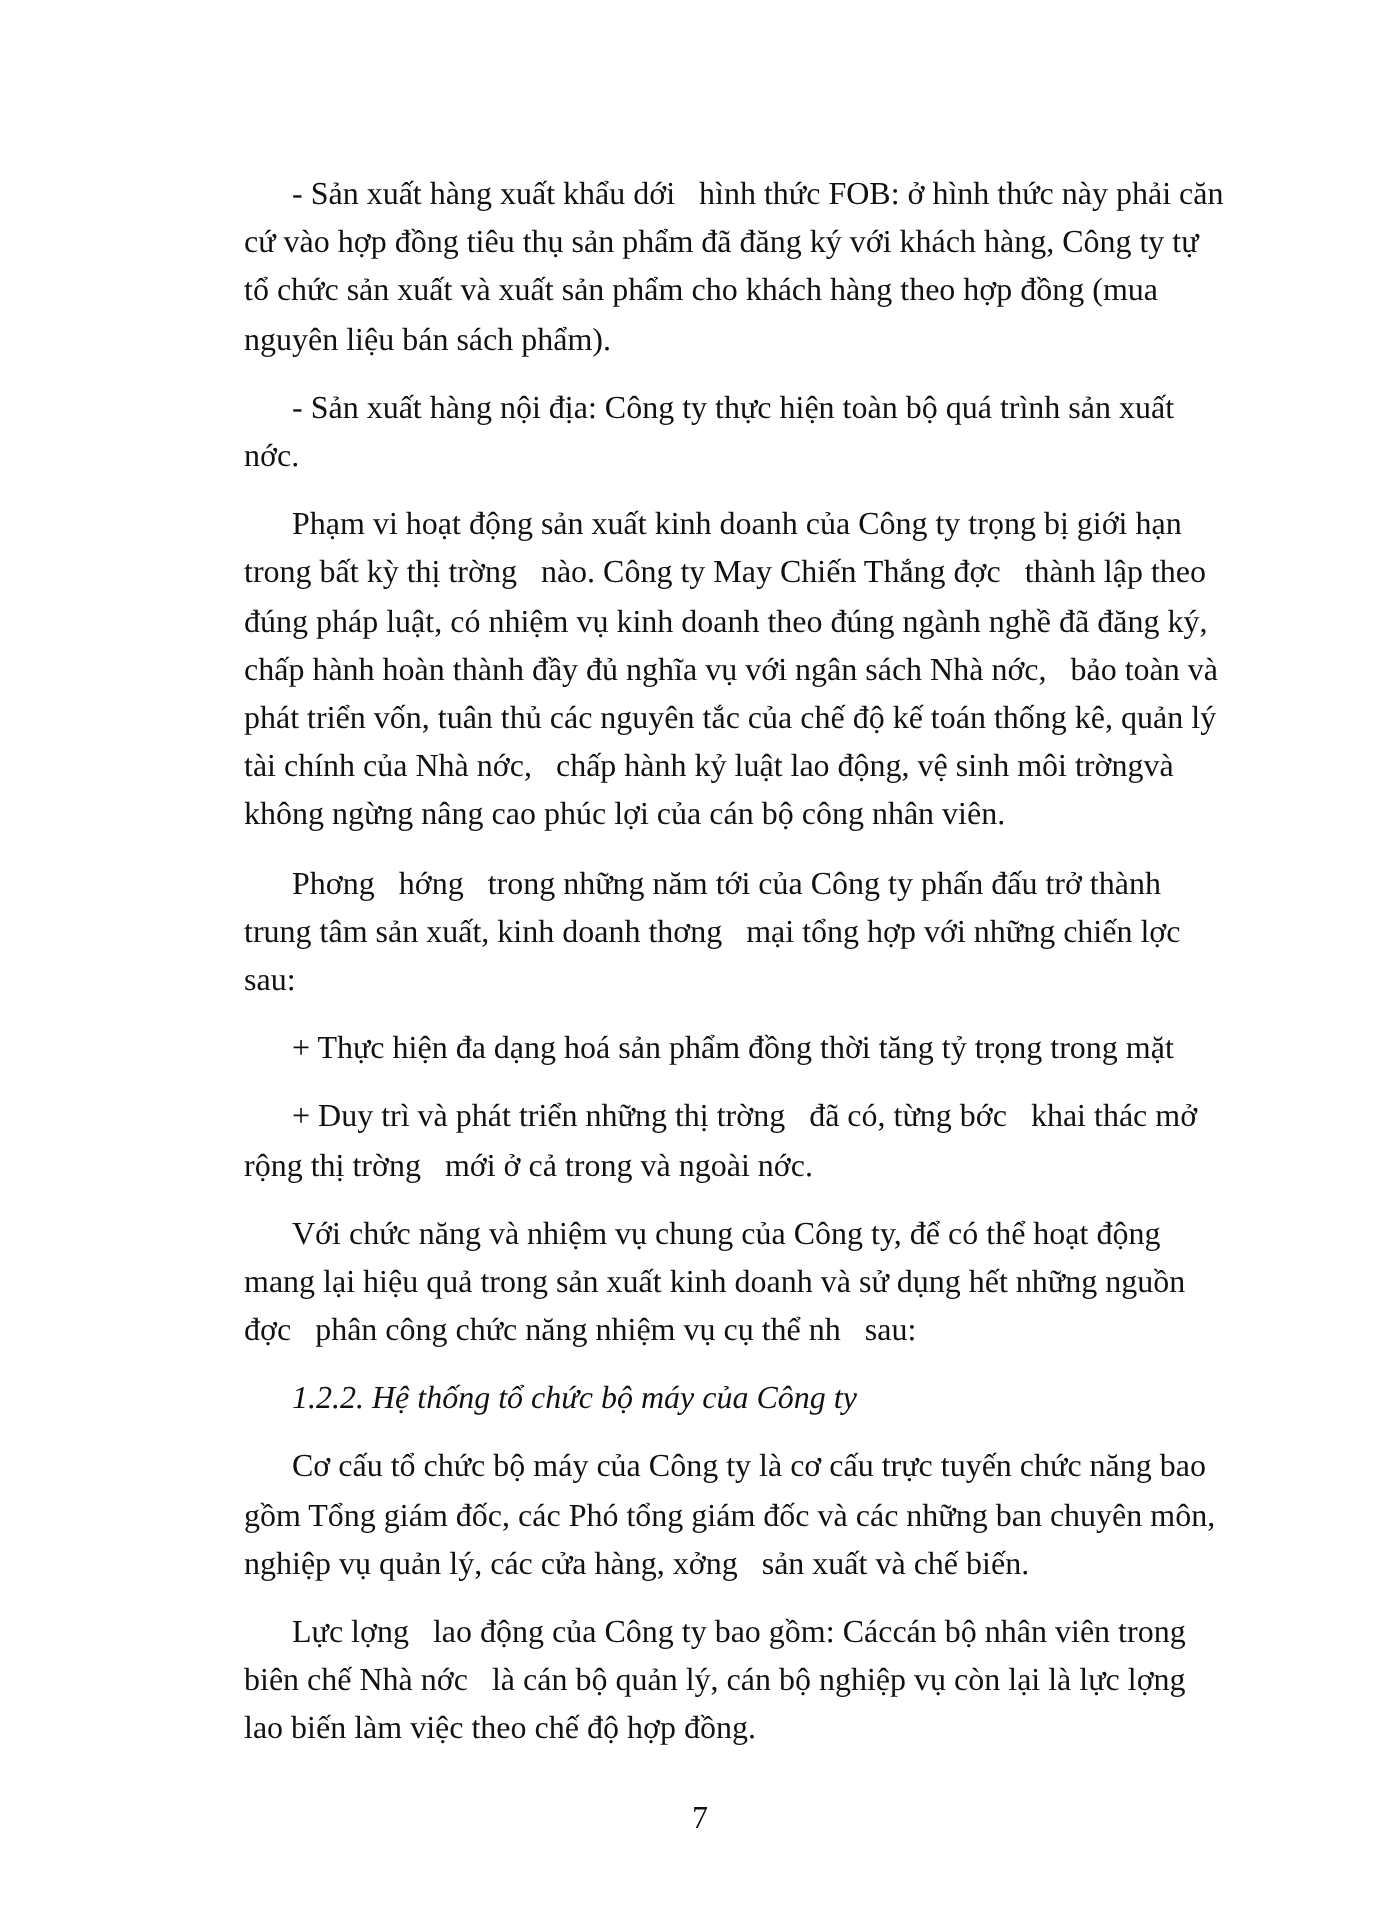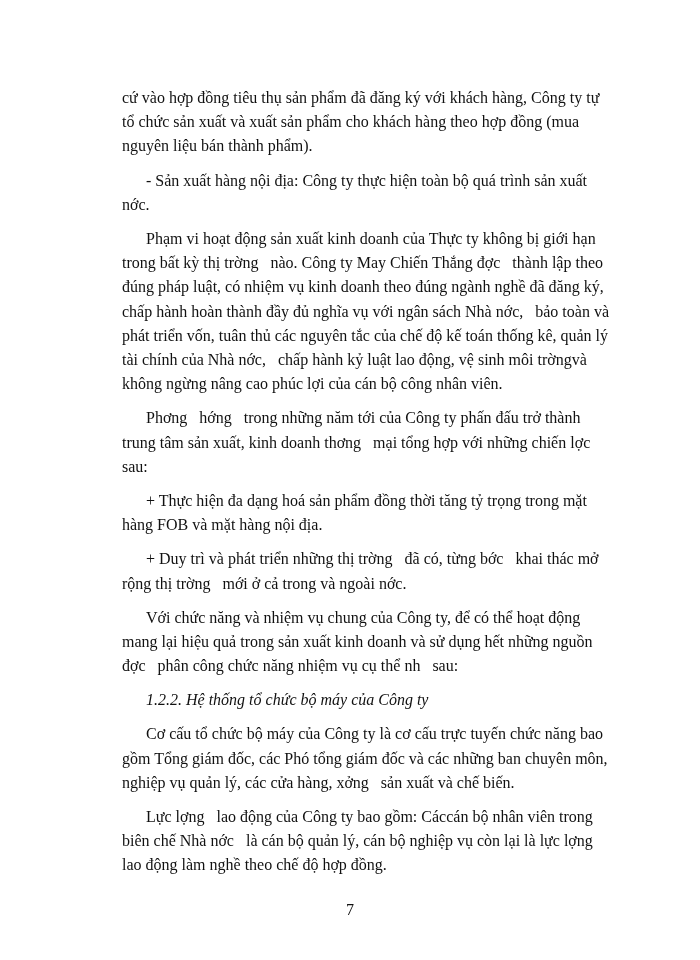--- a/index.html
+++ b/index.html
@@ -54,49 +54,49 @@
       font-size: 16px;
       line-height: 20px;
     }
   </style>
 </head>
 <body>
 
 <div class="page">
 
   <p class="para">
+    <span class="ln first">- Sản xuất hàng xuất khẩu dới   hình thức FOB: ở hình thức này phải căn</span>
     <span class="ln">cứ vào hợp đồng tiêu thụ sản phẩm đã đăng ký với khách hàng, Công ty tự</span>
     <span class="ln">tổ chức sản xuất và xuất sản phẩm cho khách hàng theo hợp đồng (mua</span>
-    <span class="ln">nguyên liệu bán thành phẩm).</span>
+    <span class="ln">nguyên liệu bán sách phẩm).</span>
   </p>
 
   <p class="para">
     <span class="ln first">- Sản xuất hàng nội địa: Công ty thực hiện toàn bộ quá trình sản xuất</span>
     <span class="ln">nớc.</span>
   </p>
 
   <p class="para">
-    <span class="ln first">Phạm vi hoạt động sản xuất kinh doanh của Thực ty không bị giới hạn</span>
+    <span class="ln first">Phạm vi hoạt động sản xuất kinh doanh của Công ty trọng bị giới hạn</span>
     <span class="ln">trong bất kỳ thị trờng   nào. Công ty May Chiến Thắng đợc   thành lập theo</span>
     <span class="ln">đúng pháp luật, có nhiệm vụ kinh doanh theo đúng ngành nghề đã đăng ký,</span>
     <span class="ln">chấp hành hoàn thành đầy đủ nghĩa vụ với ngân sách Nhà nớc,   bảo toàn và</span>
     <span class="ln">phát triển vốn, tuân thủ các nguyên tắc của chế độ kế toán thống kê, quản lý</span>
     <span class="ln">tài chính của Nhà nớc,   chấp hành kỷ luật lao động, vệ sinh môi trờngvà</span>
     <span class="ln">không ngừng nâng cao phúc lợi của cán bộ công nhân viên.</span>
   </p>
 
   <p class="para">
     <span class="ln first">Phơng   hớng   trong những năm tới của Công ty phấn đấu trở thành</span>
     <span class="ln">trung tâm sản xuất, kinh doanh thơng   mại tổng hợp với những chiến lợc</span>
     <span class="ln">sau:</span>
   </p>
 
   <p class="para">
     <span class="ln first">+ Thực hiện đa dạng hoá sản phẩm đồng thời tăng tỷ trọng trong mặt</span>
-    <span class="ln">hàng FOB và mặt hàng nội địa.</span>
   </p>
 
   <p class="para">
     <span class="ln first">+ Duy trì và phát triển những thị trờng   đã có, từng bớc   khai thác mở</span>
     <span class="ln">rộng thị trờng   mới ở cả trong và ngoài nớc.</span>
   </p>
 
   <p class="para">
     <span class="ln first">Với chức năng và nhiệm vụ chung của Công ty, để có thể hoạt động</span>
     <span class="ln">mang lại hiệu quả trong sản xuất kinh doanh và sử dụng hết những nguồn</span>
@@ -107,18 +107,18 @@
 
   <p class="para">
     <span class="ln first">Cơ cấu tổ chức bộ máy của Công ty là cơ cấu trực tuyến chức năng bao</span>
     <span class="ln">gồm Tổng giám đốc, các Phó tổng giám đốc và các những ban chuyên môn,</span>
     <span class="ln">nghiệp vụ quản lý, các cửa hàng, xởng   sản xuất và chế biến.</span>
   </p>
 
   <p class="para">
     <span class="ln first">Lực lợng   lao động của Công ty bao gồm: Cáccán bộ nhân viên trong</span>
     <span class="ln">biên chế Nhà nớc   là cán bộ quản lý, cán bộ nghiệp vụ còn lại là lực lợng</span>
-    <span class="ln">lao động làm nghề theo chế độ hợp đồng.</span>
+    <span class="ln">lao biến làm việc theo chế độ hợp đồng.</span>
   </p>
 
 </div>
 
 <div class="page-number">7</div>
 
 </body></html>

